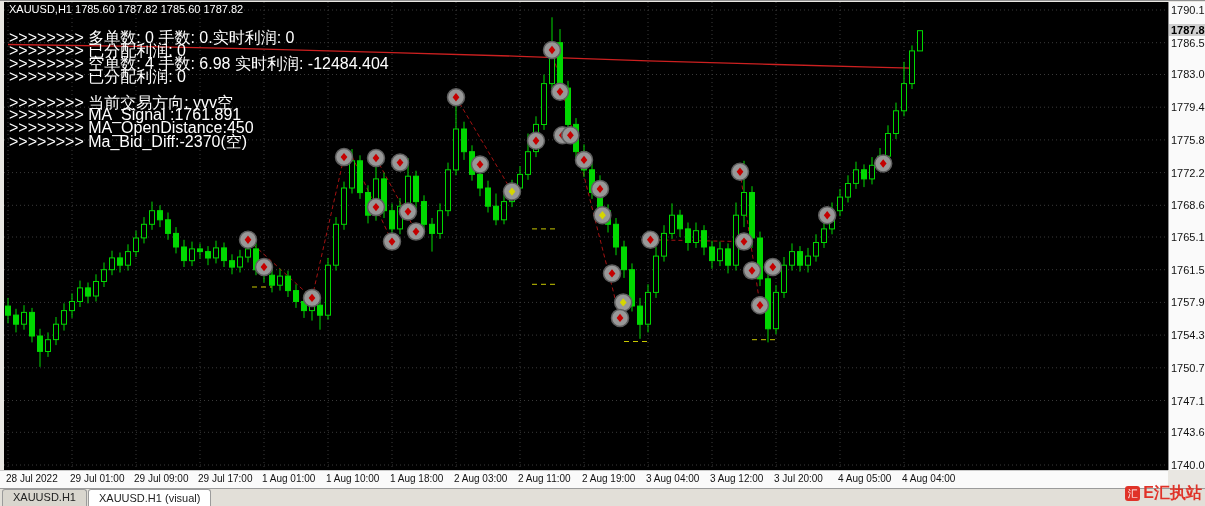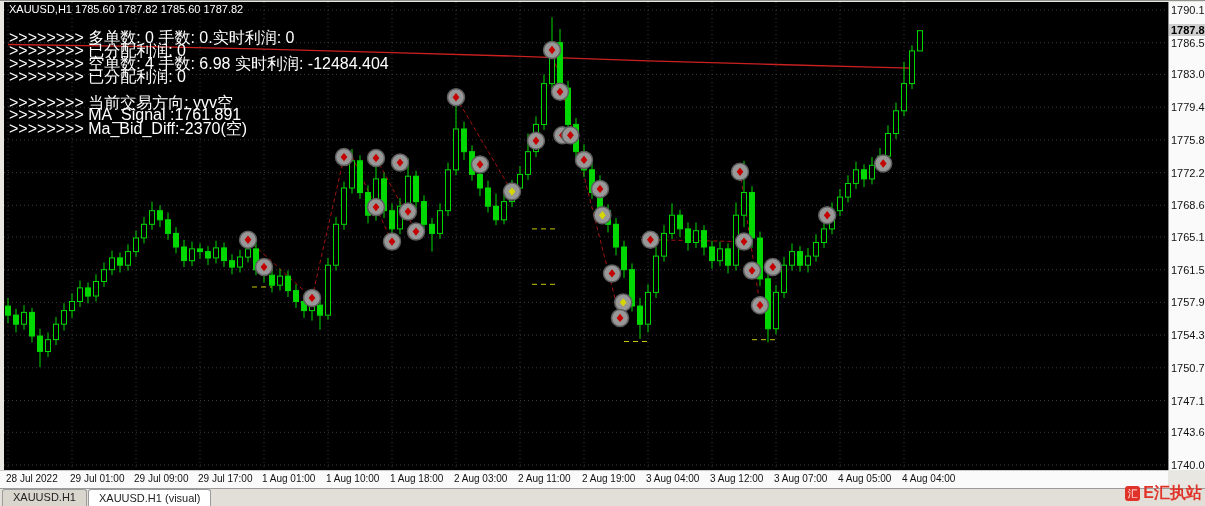--- a/index.html
+++ b/index.html
@@ -378,20 +378,21 @@
       </svg>
     <div class="ohlc-line">XAUUSD,H1 1785.60 1787.82 1785.60 1787.82</div>
     <div class="comment-block">
         <div class="cline">&gt;&gt;&gt;&gt;&gt;&gt;&gt;&gt; 多单数: 0 手数: 0.实时利润: 0</div>
         <div class="cline">&gt;&gt;&gt;&gt;&gt;&gt;&gt;&gt; 已分配利润: 0</div>
         <div class="cline">&gt;&gt;&gt;&gt;&gt;&gt;&gt;&gt; 空单数: 4 手数: 6.98 实时利润: -12484.404</div>
         <div class="cline">&gt;&gt;&gt;&gt;&gt;&gt;&gt;&gt; 已分配利润: 0</div>
         <div class="cline"></div>
         <div class="cline">&gt;&gt;&gt;&gt;&gt;&gt;&gt;&gt; 当前交易方向: yvv空</div>
         <div class="cline">&gt;&gt;&gt;&gt;&gt;&gt;&gt;&gt; MA_Signal :1761.891</div>
+        <div class="cline">&gt;&gt;&gt;&gt;&gt;&gt;&gt;&gt; MA_OpenDistance:450</div>
         <div class="cline">&gt;&gt;&gt;&gt;&gt;&gt;&gt;&gt; Ma_Bid_Diff:-2370(空)</div>
       </div>
   </div>
 
   <div class="price-axis">
       <div class="plabel" style="top: 2px;">1790.10</div>
       <div class="plabel" style="top: 35px;">1786.50</div>
       <div class="plabel" style="top: 66px;">1783.00</div>
       <div class="plabel" style="top: 99px;">1779.40</div>
       <div class="plabel" style="top: 132px;">1775.80</div>
@@ -414,21 +415,21 @@
       <div class="tlabel" style="left: 134px;">29 Jul 09:00</div>
       <div class="tlabel" style="left: 198px;">29 Jul 17:00</div>
       <div class="tlabel" style="left: 262px;">1 Aug 01:00</div>
       <div class="tlabel" style="left: 326px;">1 Aug 10:00</div>
       <div class="tlabel" style="left: 390px;">1 Aug 18:00</div>
       <div class="tlabel" style="left: 454px;">2 Aug 03:00</div>
       <div class="tlabel" style="left: 518px;">2 Aug 11:00</div>
       <div class="tlabel" style="left: 582px;">2 Aug 19:00</div>
       <div class="tlabel" style="left: 646px;">3 Aug 04:00</div>
       <div class="tlabel" style="left: 710px;">3 Aug 12:00</div>
-      <div class="tlabel" style="left: 774px;">3 Aug 07:00</div>
+      <div class="tlabel" style="left: 774px;">3 Jul 20:00</div>
       <div class="tlabel" style="left: 838px;">4 Aug 05:00</div>
       <div class="tlabel" style="left: 902px;">4 Aug 04:00</div>
     </div>
 
   <div class="tab-bar">
       <div class="tab">XAUUSD.H1</div>
       <div class="tab active">XAUUSD.H1 (visual)</div>
     </div>
 
   <div class="watermark">

